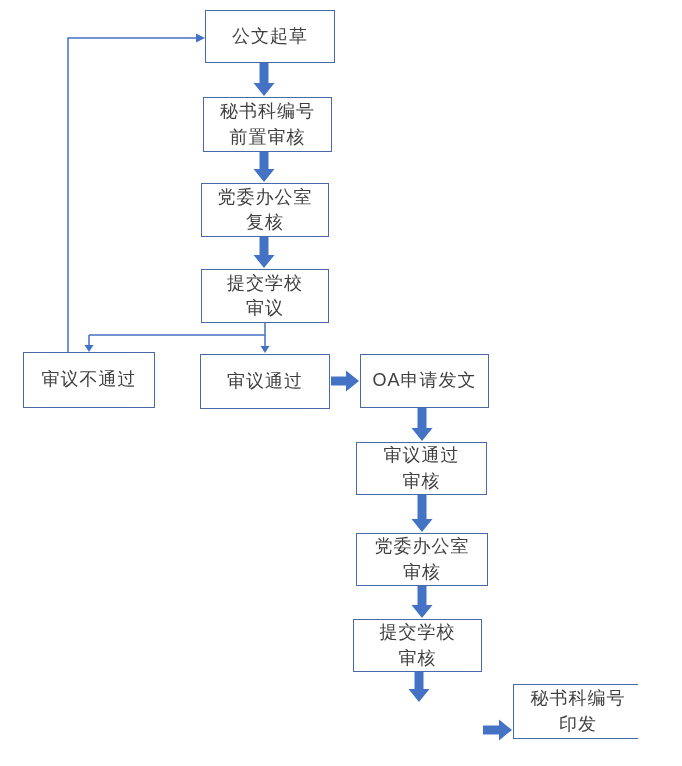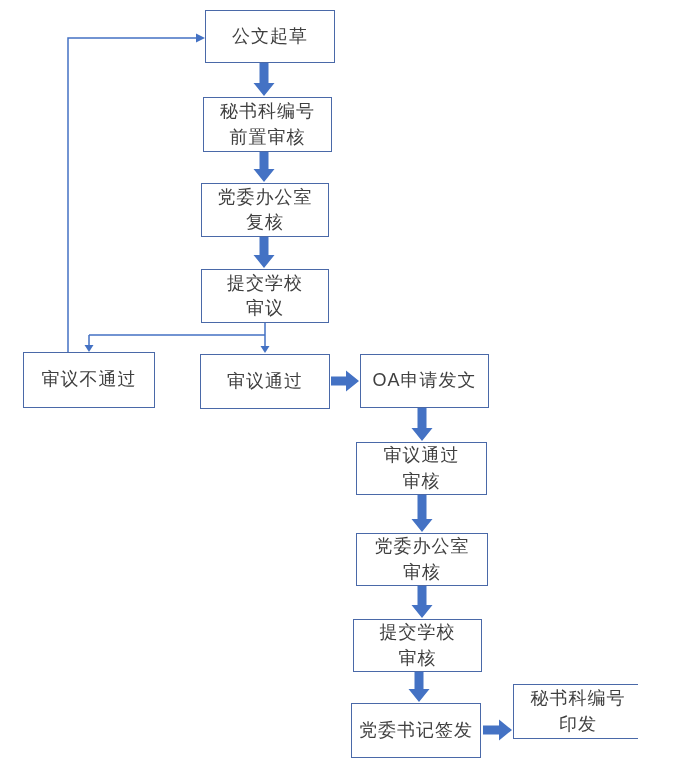--- a/index.html
+++ b/index.html
@@ -83,18 +83,17 @@
 
   <div class="node" style="left:356px;top:442px;width:131px;height:53px">审议通过
 审核</div>
 
   <div class="node" style="left:356px;top:533px;width:132px;height:53px">党委办公室
 审核</div>
 
   <div class="node" style="left:353px;top:619px;width:129px;height:53px">提交学校
 审核</div>
 
-  <div class="node" style="left:351px;top:703px;width:130px;height:55px">党委书记签发</div>
 
   <div class="node" style="left:513px;top:684px;width:130px;height:55px">秘书科编号
 印发</div>
 
 </div>
 
 </body></html>

